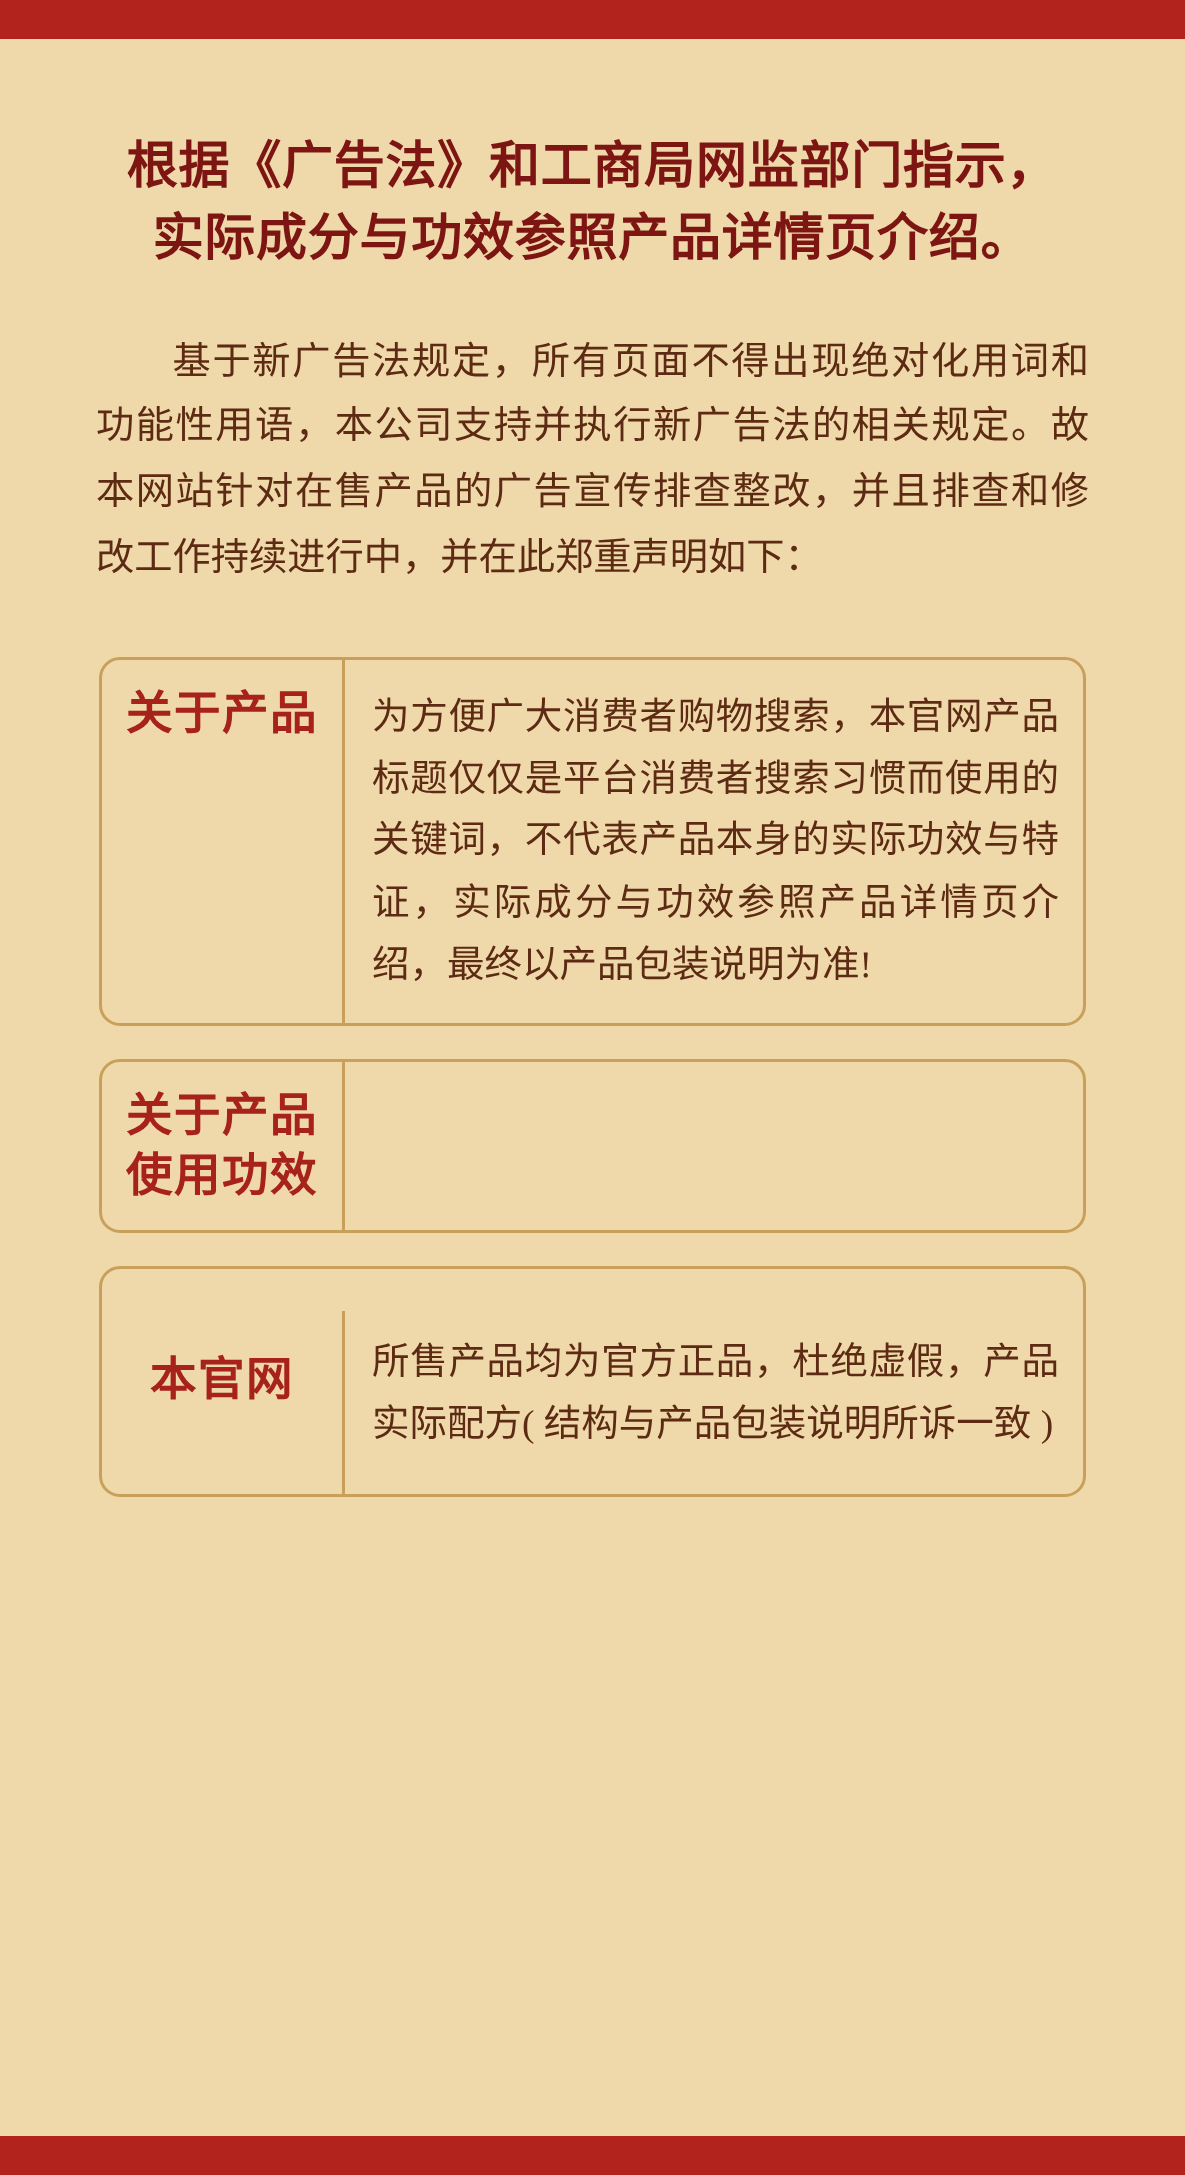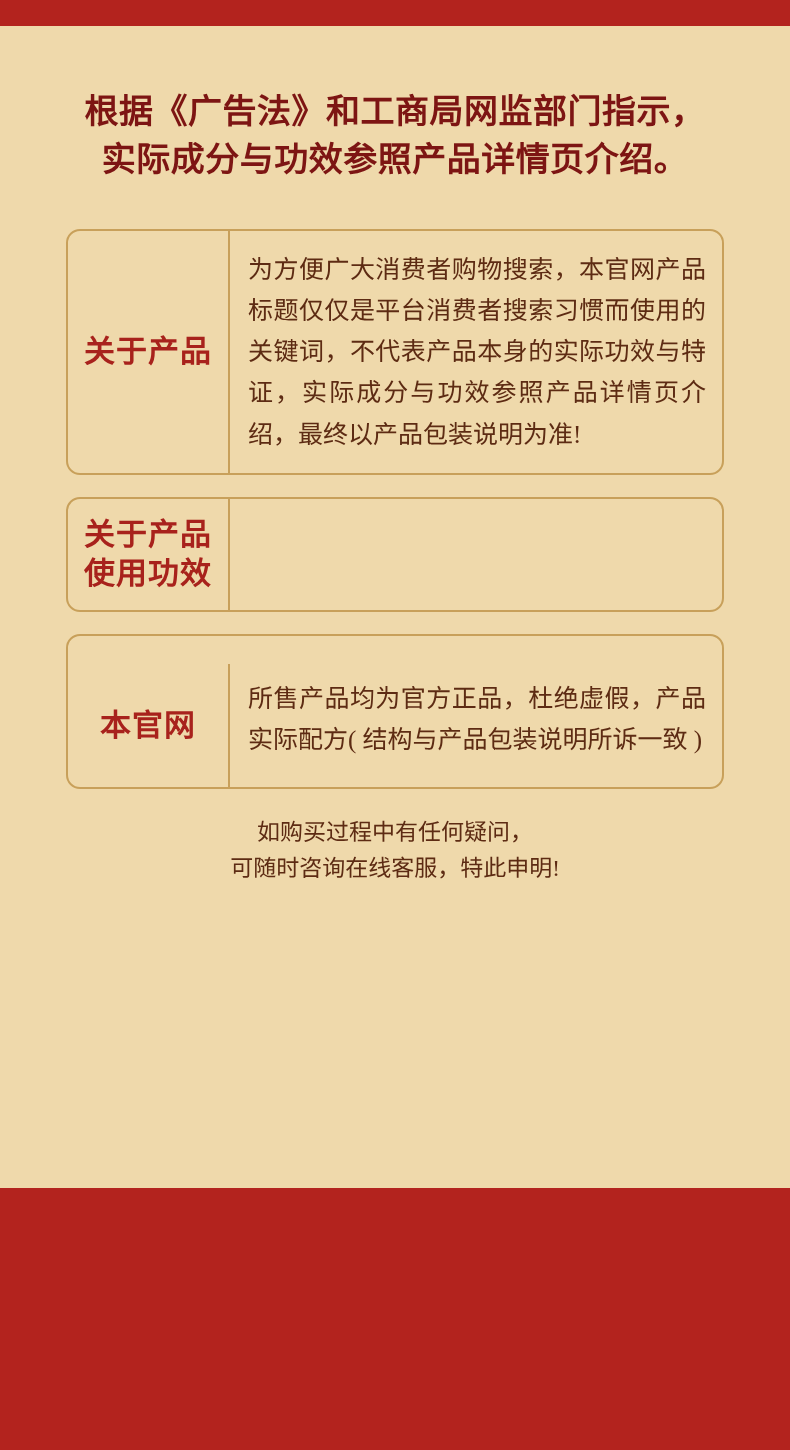--- a/index.html
+++ b/index.html
@@ -17,21 +17,21 @@
     position: relative;
     width: 790px;
     height: 1450px;
     box-sizing: border-box;
     background: #b3231e;
     padding: 26px 0 26px 0;
   }
   .panel {
     position: relative;
     width: 790px;
-    height: 1162px;
+    height: 1398px;
     background: #efd9ab;
     box-sizing: border-box;
     padding: 40px 58px 10px 58px;
   }
   .headline {
     color: #7d1513;
     font-weight: bold;
     font-size: 34px;
     line-height: 1.42;
     text-align: center;
@@ -66,21 +66,21 @@
     align-items: stretch;
     margin-bottom: 22px;
     background: transparent;
     box-sizing: border-box;
   }
   .card-label {
     flex: 0 0 162px;
     display: flex;
     flex-direction: column;
     align-items: center;
-    justify-content: center;
+    justify-content: space-between;
     color: #a8221c;
     font-weight: bold;
     font-size: 31px;
     line-height: 1.28;
     padding: 16px 6px;
     border-right: 2px solid #c8a05a;
     box-sizing: border-box;
     text-align: center;
     letter-spacing: 1px;
   }
@@ -110,20 +110,21 @@
 <body>
 
 <div class="page">
   <div class="panel">
 
     <h1 class="headline">
       <span class="l1">根据《广告法》和工商局网监部门指示，</span>
       <span class="l2">实际成分与功效参照产品详情页介绍。</span>
     </h1>
 
+    <p class="body-para para-1">基于新广告法规定，所有页面不得出现绝对化用词和功能性用语，本公司支持并执行新广告法的相关规定。故本网站针对在售产品的广告宣传排查整改，并且排查和修改工作持续进行中，并在此郑重声明如下：</p>
 
     <div class="cards">
 
       <div class="card card-1">
         <div class="card-label">
           <span>关于产品</span>
         </div>
         <div class="card-text">为方便广大消费者购物搜索，本官网产品标题仅仅是平台消费者搜索习惯而使用的关键词，不代表产品本身的实际功效与特证，实际成分与功效参照产品详情页介绍，最终以产品包装说明为准!</div>
       </div>
 
@@ -136,19 +137,15 @@
 
       <div class="card card-3">
         <div class="card-label">
           <span>本官网</span>
         </div>
         <div class="card-text">所售产品均为官方正品，杜绝虚假，产品实际配方( 结构与产品包装说明所诉一致 )</div>
       </div>
 
     </div>
 
-    <div class="footer">
-      <span class="f1">如购买过程中有任何疑问，</span>
-      <span class="f2">可随时咨询在线客服，特此申明!</span>
-    </div>
 
   </div>
 </div>
 
 </body></html>

